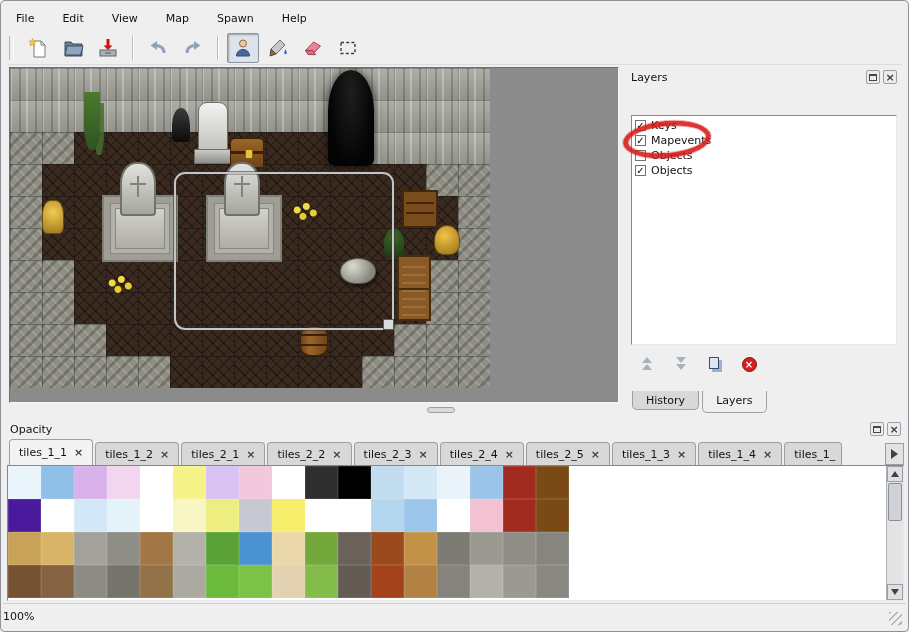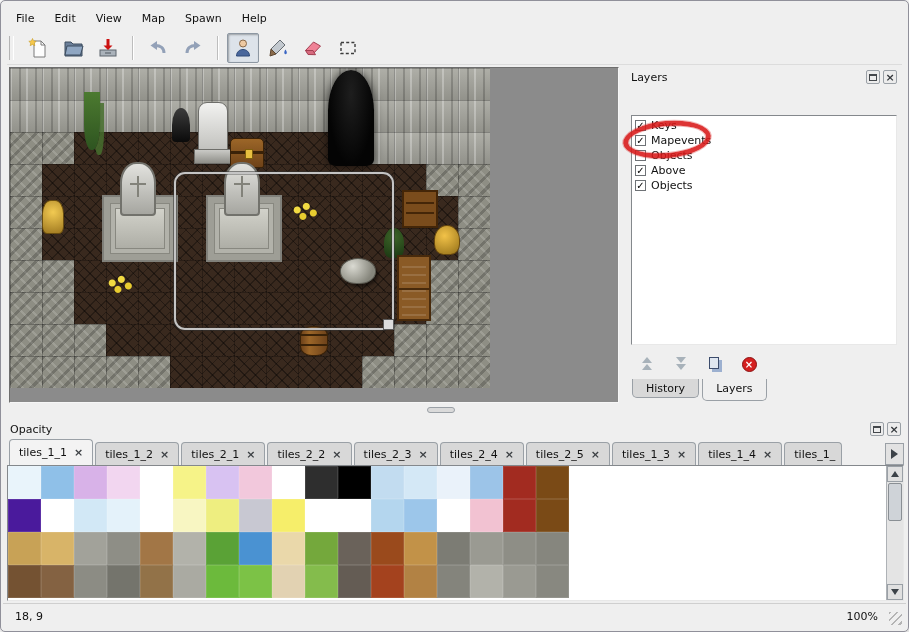--- a/index.html
+++ b/index.html
@@ -1,21 +1,21 @@
 <!DOCTYPE html>
 <html><head>
 <meta charset="utf-8">
 <style>
   *{margin:0;padding:0;box-sizing:border-box}
   html,body{background:#ffffff}
   body{font-family:"DejaVu Sans","Liberation Sans",sans-serif;font-size:11px;color:#111}
   .window{position:relative;width:909px;height:632px;background:#efefef;border:1px solid #90909a;border-radius:5px;overflow:hidden;box-shadow:1px 2px 8px rgba(0,0,0,.25)}
 
   
-  .menubar{position:absolute;left:6px;top:6px;right:6px;height:22px;display:flex;align-items:center;gap:2px}
+  .menubar{position:absolute;left:6px;top:6px;right:6px;height:22px;display:flex;align-items:center;gap:10px}
   .menu-item{padding:3px 9px;border-radius:2px;cursor:default}
 
   
   .toolbar{position:absolute;left:6px;top:30px;right:6px;height:34px;display:flex;align-items:center;gap:3px;border-bottom:1px solid #dcdcdc}
   .tb-handle{width:5px;height:24px;margin:0 5px 0 2px;border-left:1px solid #b4b4b4;border-right:1px solid #ffffff}
   .tb-btn{width:32px;height:30px;display:flex;align-items:center;justify-content:center;border:1px solid transparent;border-radius:2px}
   .tb-btn.pressed{background:#dde3ea;border:1px solid #8d97a2;box-shadow:inset 1px 1px 2px rgba(0,0,0,.3)}
   .tb-sep{width:0;height:24px;border-left:1px solid #bdbdbd;border-right:1px solid #ffffff;margin:0 5px}
 
   
@@ -82,21 +82,21 @@
   .act-btn{width:26px;height:22px;display:flex;align-items:center;justify-content:center}
   .dbl-chev{position:relative;width:14px;height:14px;display:block}
   .dbl-chev::before,.dbl-chev::after{content:"";position:absolute;left:2px;width:0;height:0;border-left:5px solid transparent;border-right:5px solid transparent}
   .dbl-chev.up::before{top:0;border-bottom:6px solid #a8b2ba}
   .dbl-chev.up::after{top:7px;border-bottom:6px solid #a8b2ba}
   .dbl-chev.down::before{top:0;border-top:6px solid #a8b2ba}
   .dbl-chev.down::after{top:7px;border-top:6px solid #a8b2ba}
   .dup-icon{position:relative;width:10px;height:12px;background:#dfe6f0;border:1px solid #3c4c6c;box-shadow:3px 3px 0 0 #9cb0d0;display:block;margin:0 3px 3px 0}
   .del-icon{width:15px;height:15px;border-radius:50%;background:#d42020;border:1px solid #8c1010;color:#fff;display:flex;align-items:center;justify-content:center;font-size:10px;font-weight:bold}
   .del-icon::before{content:"\00D7"}
-  .dock-bottom-tabs{position:absolute;left:6px;bottom:12px;height:22px;display:flex;align-items:flex-start}
+  .dock-bottom-tabs{position:absolute;left:6px;bottom:0;height:22px;display:flex;align-items:flex-start}
   .btab{padding:3px 13px;background:#d8d8d8;border:1px solid #9aa0a6;border-top:none;border-radius:0 0 5px 5px;margin-right:3px;height:19px}
   .btab.active{background:#efefef;height:22px;position:relative;z-index:2}
 
   .annotation-ellipse{position:absolute;left:622px;top:120px;width:88px;height:37px;border:5px solid rgba(216,24,24,.88);border-radius:50%;transform:rotate(-5deg);box-shadow:0 0 0 1px rgba(216,24,24,.30),inset 0 0 0 1px rgba(216,24,24,.30);pointer-events:none;z-index:60}
 
   
   .tilesets-dock{position:absolute;left:4px;top:418px;width:901px;height:184px}
   .ts-tabs{position:absolute;left:4px;top:20px;right:24px;height:26px;display:flex;align-items:flex-end;overflow:hidden}
   .ttab{height:23px;display:flex;align-items:center;gap:7px;padding:0 9px;background:#d8d8d8;border:1px solid #9aa0a6;border-bottom:none;border-radius:4px 4px 0 0;margin-right:2px;white-space:nowrap;flex:0 0 auto}
   .ttab.active{background:#f3f3f3;height:26px;position:relative;z-index:2}
@@ -398,24 +398,20 @@
         <div class="layer-row">
           <span class="cb checked"></span>
           <span class="layer-label">Mapevents</span>
         </div>
         <div class="layer-row">
           <span class="cb"></span>
           <span class="layer-label">Objects</span>
         </div>
         <div class="layer-row">
           <span class="cb checked"></span>
-          <span class="layer-label">Above</span>
-        </div>
-        <div class="layer-row">
-          <span class="cb checked"></span>
           <span class="layer-label">Objects</span>
         </div>
       </div>
     <div class="layer-actions">
         <div class="act-btn">
           <span class="dbl-chev up"></span>
         </div>
         <div class="act-btn">
           <span class="dbl-chev down"></span>
         </div>
@@ -566,18 +562,17 @@
           </div>
         <div class="vs-thumb"></div>
         <div class="vs-btn vs-down">
             <span class="tri-down"></span>
           </div>
       </div>
     </div>
   </div>
 
   <div class="statusbar">
-    <span class="sb-coords">18, 9</span>
     <span class="sb-zoom">100%</span>
     <span class="size-grip"></span>
   </div>
 
 </div>
 
 </body></html>

